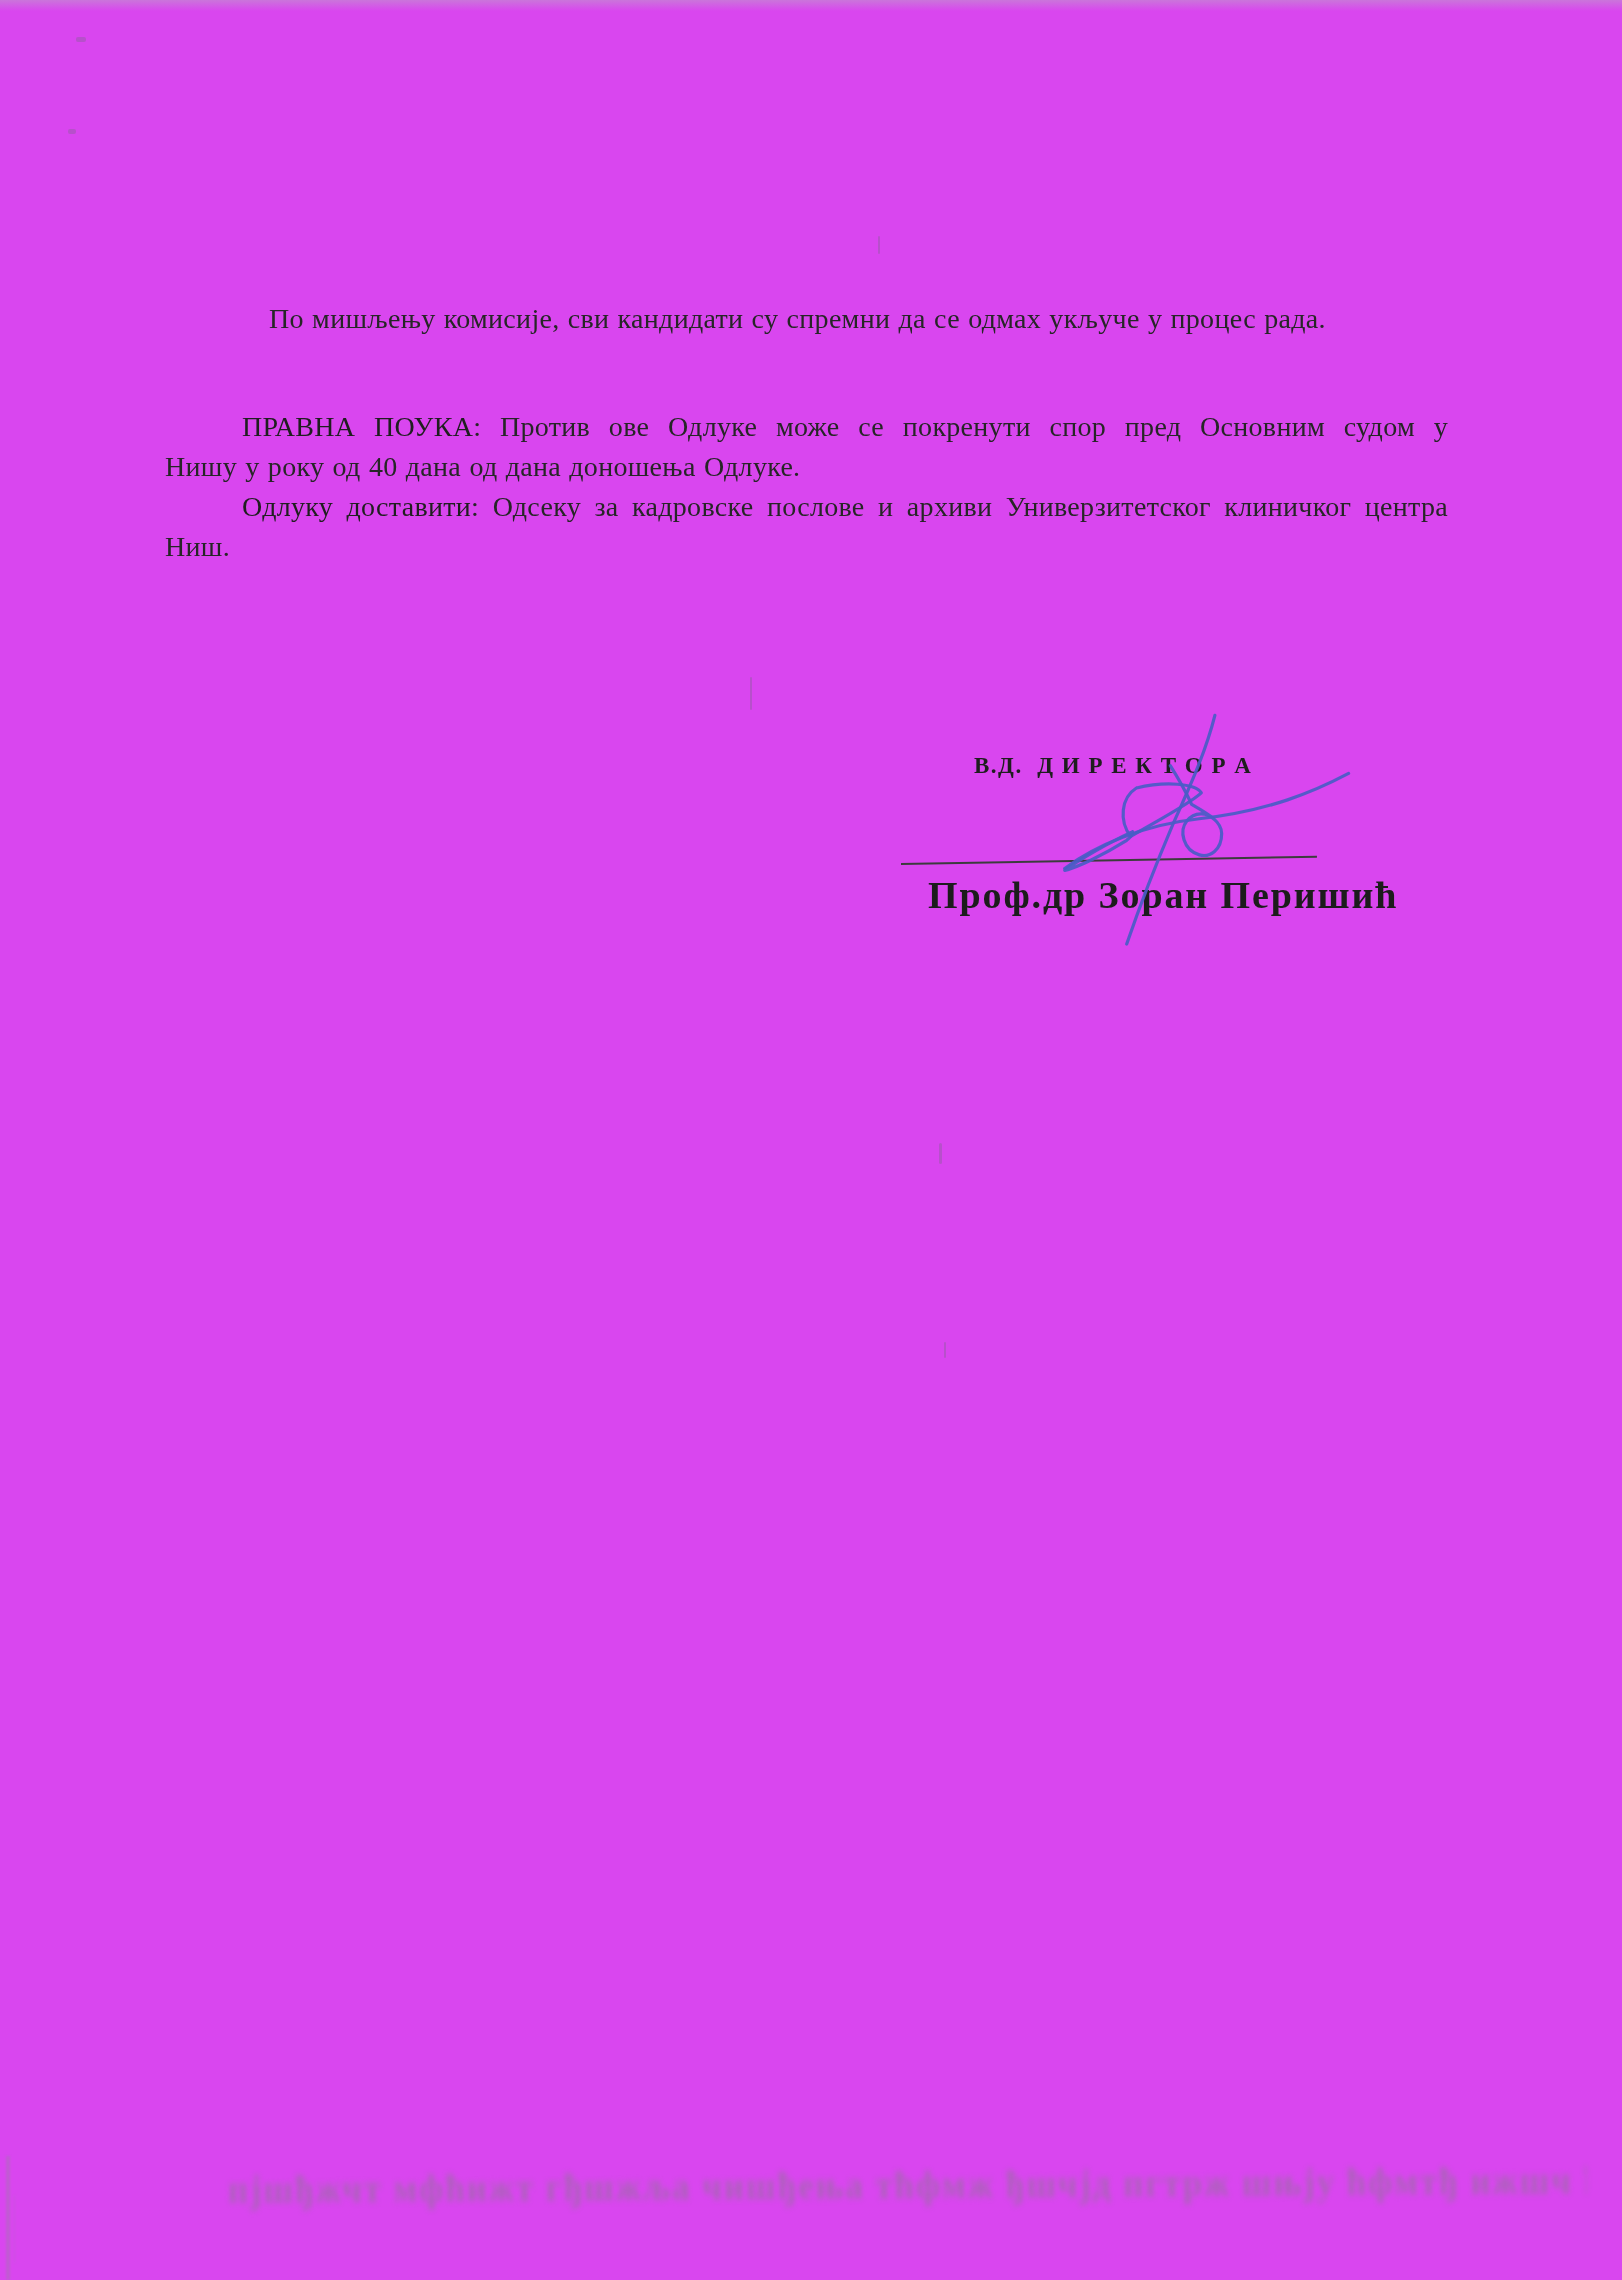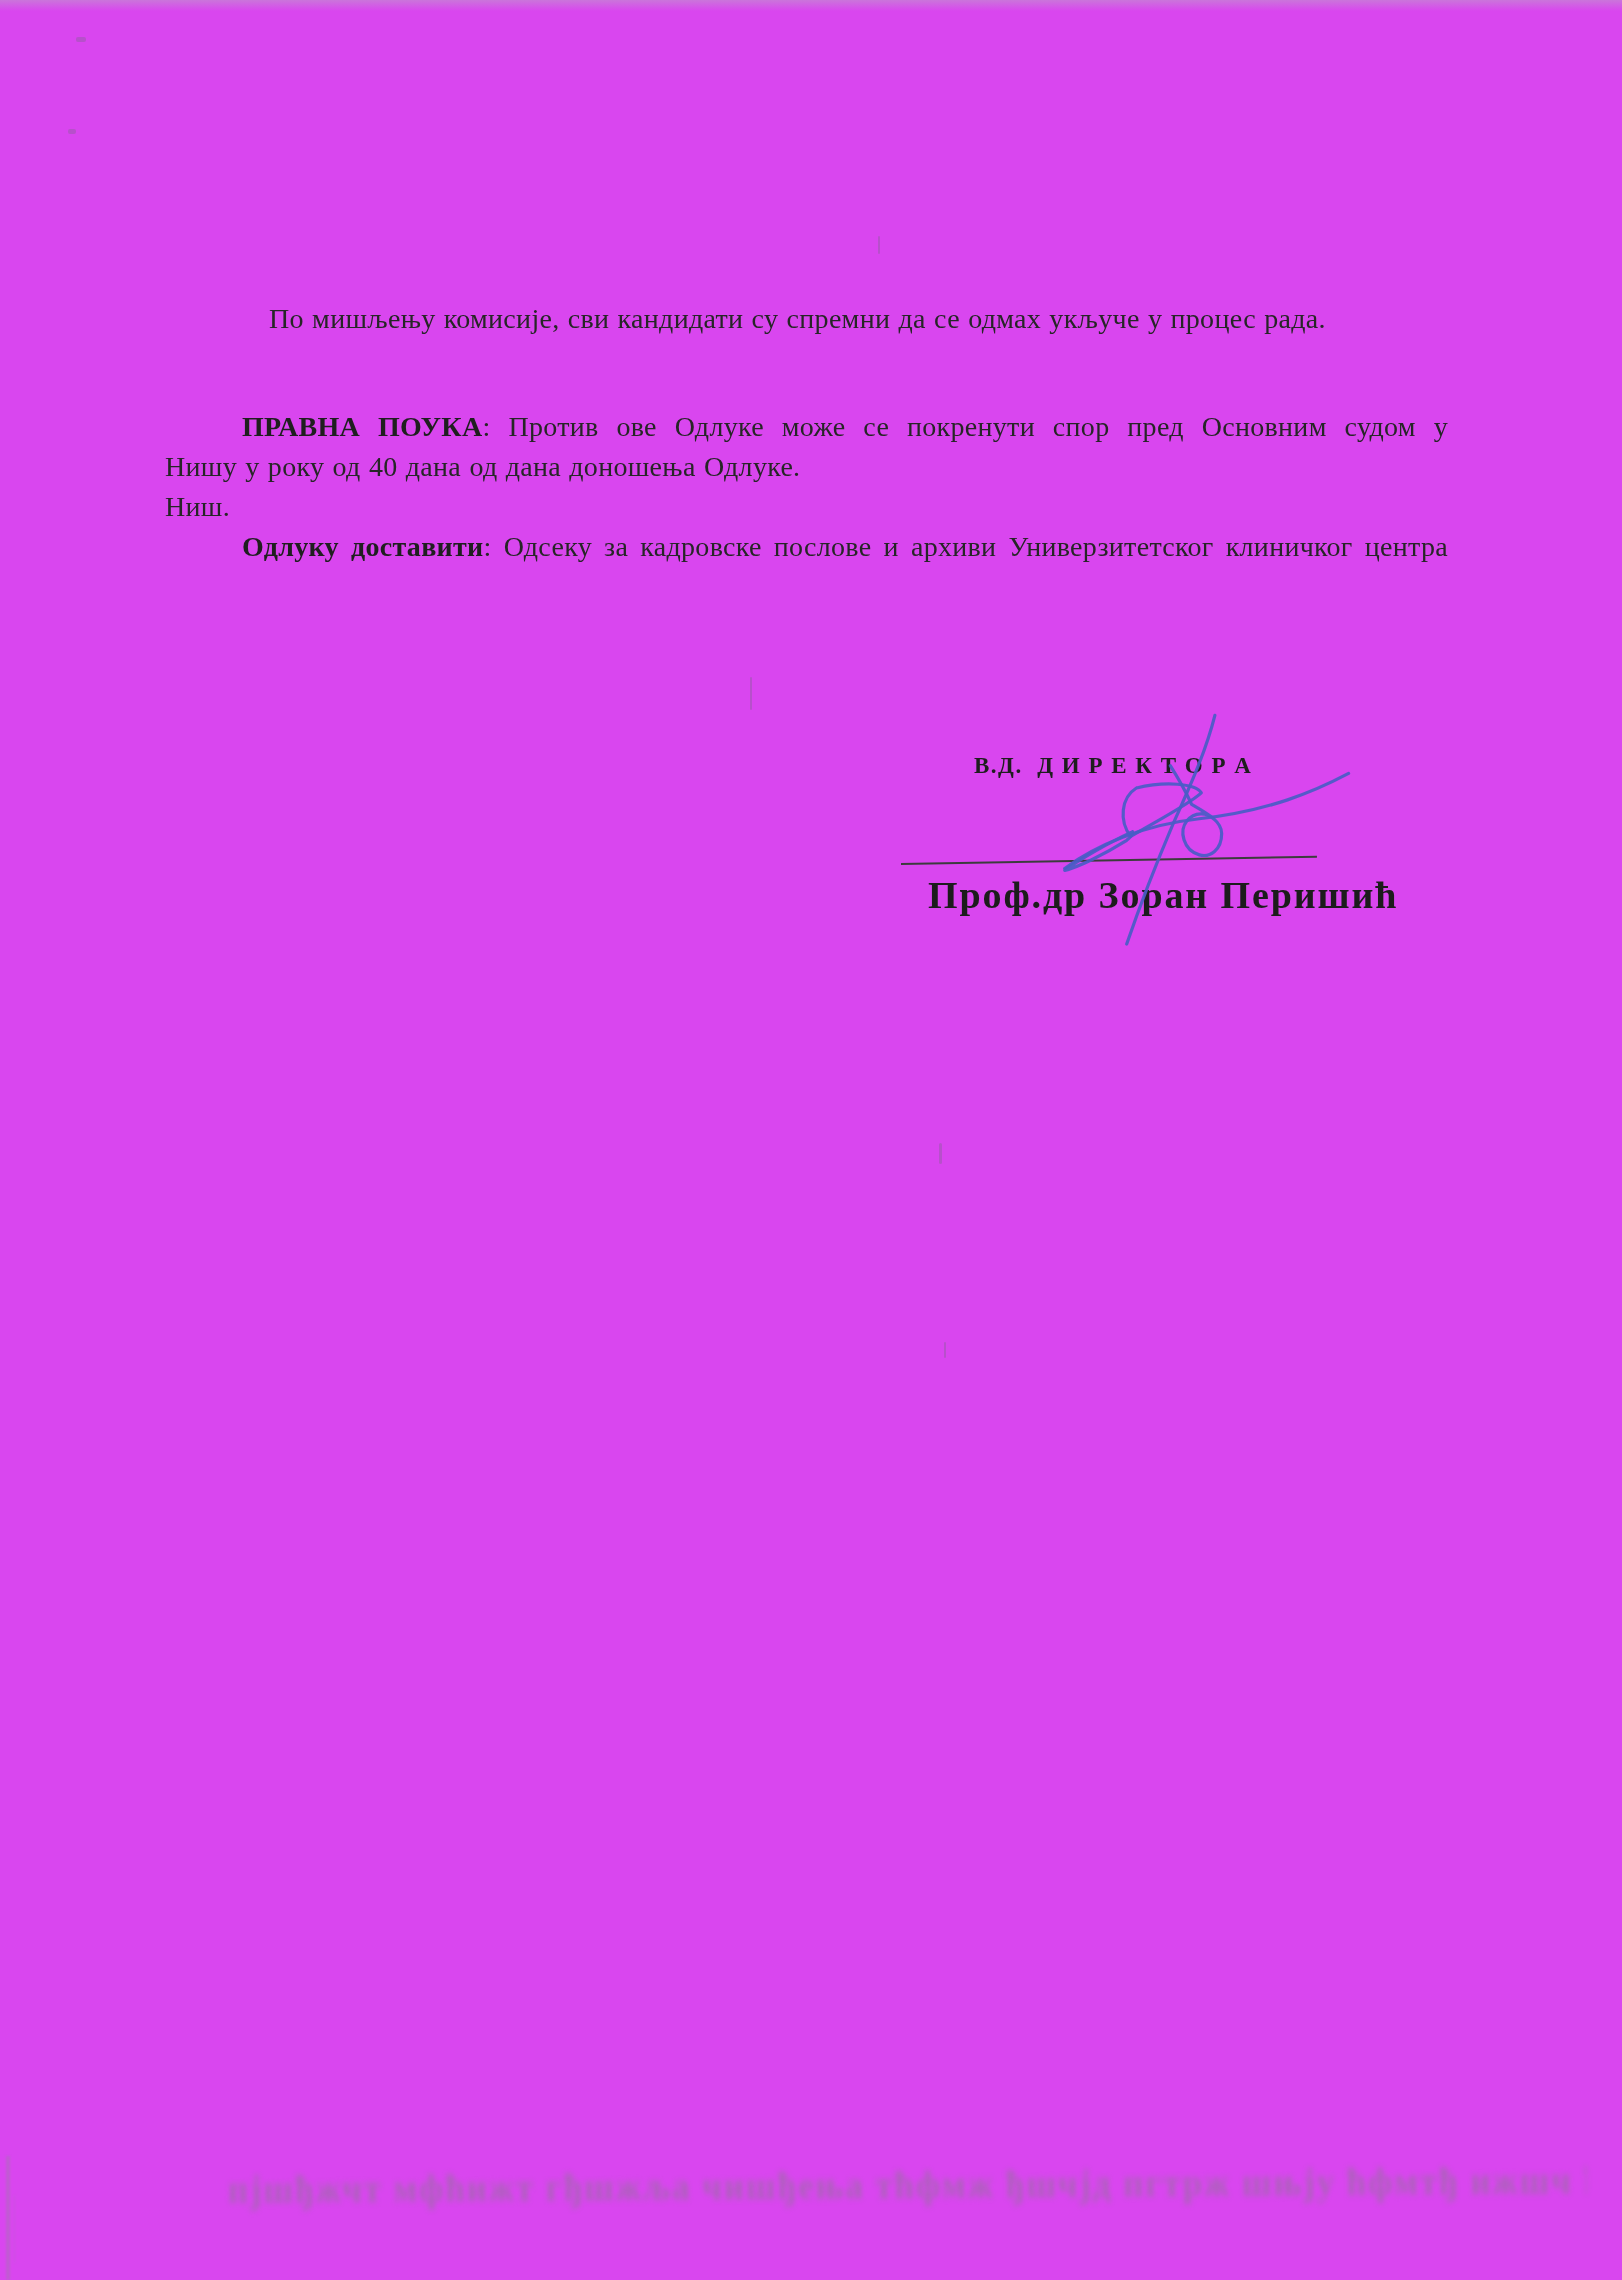--- a/index.html
+++ b/index.html
@@ -27,21 +27,21 @@
     left:165px;top:299px;width:1283px;
     font-size:28px;line-height:40px;
     letter-spacing:0.3px;word-spacing:1px;
   }
   .para{margin:0;}
   .para.gap{margin-bottom:68px;}
   .line{display:block;}
   .line.just{text-align:justify;text-align-last:justify;}
   .line.ind-lg{text-indent:104px;}
   .line.ind-md{text-indent:77px;}
-  .seg-b{font-weight:bold;color:#1f1f1f;}
+  .seg-b{font-weight:normal;color:#1f1f1f;}
 
   
   .sig-title{
     position:absolute;left:974px;top:753px;
     font-size:23px;font-weight:bold;letter-spacing:1.5px;
     color:#1e1e1e;white-space:pre;
   }
   .sig-line{
     position:absolute;left:901px;top:863px;width:416px;height:1.9px;
     transform:rotate(-1deg);transform-origin:left center;
@@ -83,22 +83,22 @@
 
   <div class="textblock">
       <div class="para gap">
         <div class="line ind-lg"><span>По мишљењу комисије, сви кандидати су спремни да се одмах укључе у процес рада.</span></div>
       </div>
       <div class="para">
         <div class="line just ind-md"><span class="seg-b">ПРАВНА ПОУКА</span><span>: Против ове Одлуке може се покренути спор пред Основним судом у</span></div>
         <div class="line"><span>Нишу у року од 40 дана од дана доношења Одлуке.</span></div>
       </div>
       <div class="para">
+        <div class="line just ind-md"><span class="seg-b">Одлуку доставити</span><span>: Одсеку за кадровске послове и архиви Универзитетског клиничког центра</span></div>
         <div class="line"><span>Ниш.</span></div>
-        <div class="line just ind-md"><span class="seg-b">Одлуку доставити</span><span>: Одсеку за кадровске послове и архиви Универзитетског клиничког центра</span></div>
       </div>
     </div>
 
   <div class="sig-title">В.Д.  Д И Р Е К Т О Р А</div>
 
   <div class="sig-line" style="background: rgb(60, 60, 60);"></div>
 
   <div class="sig-name">Проф.др Зоран Перишић</div>
 
   <svg class="sig-ink" viewBox="0 0 560 290" aria-hidden="true">

